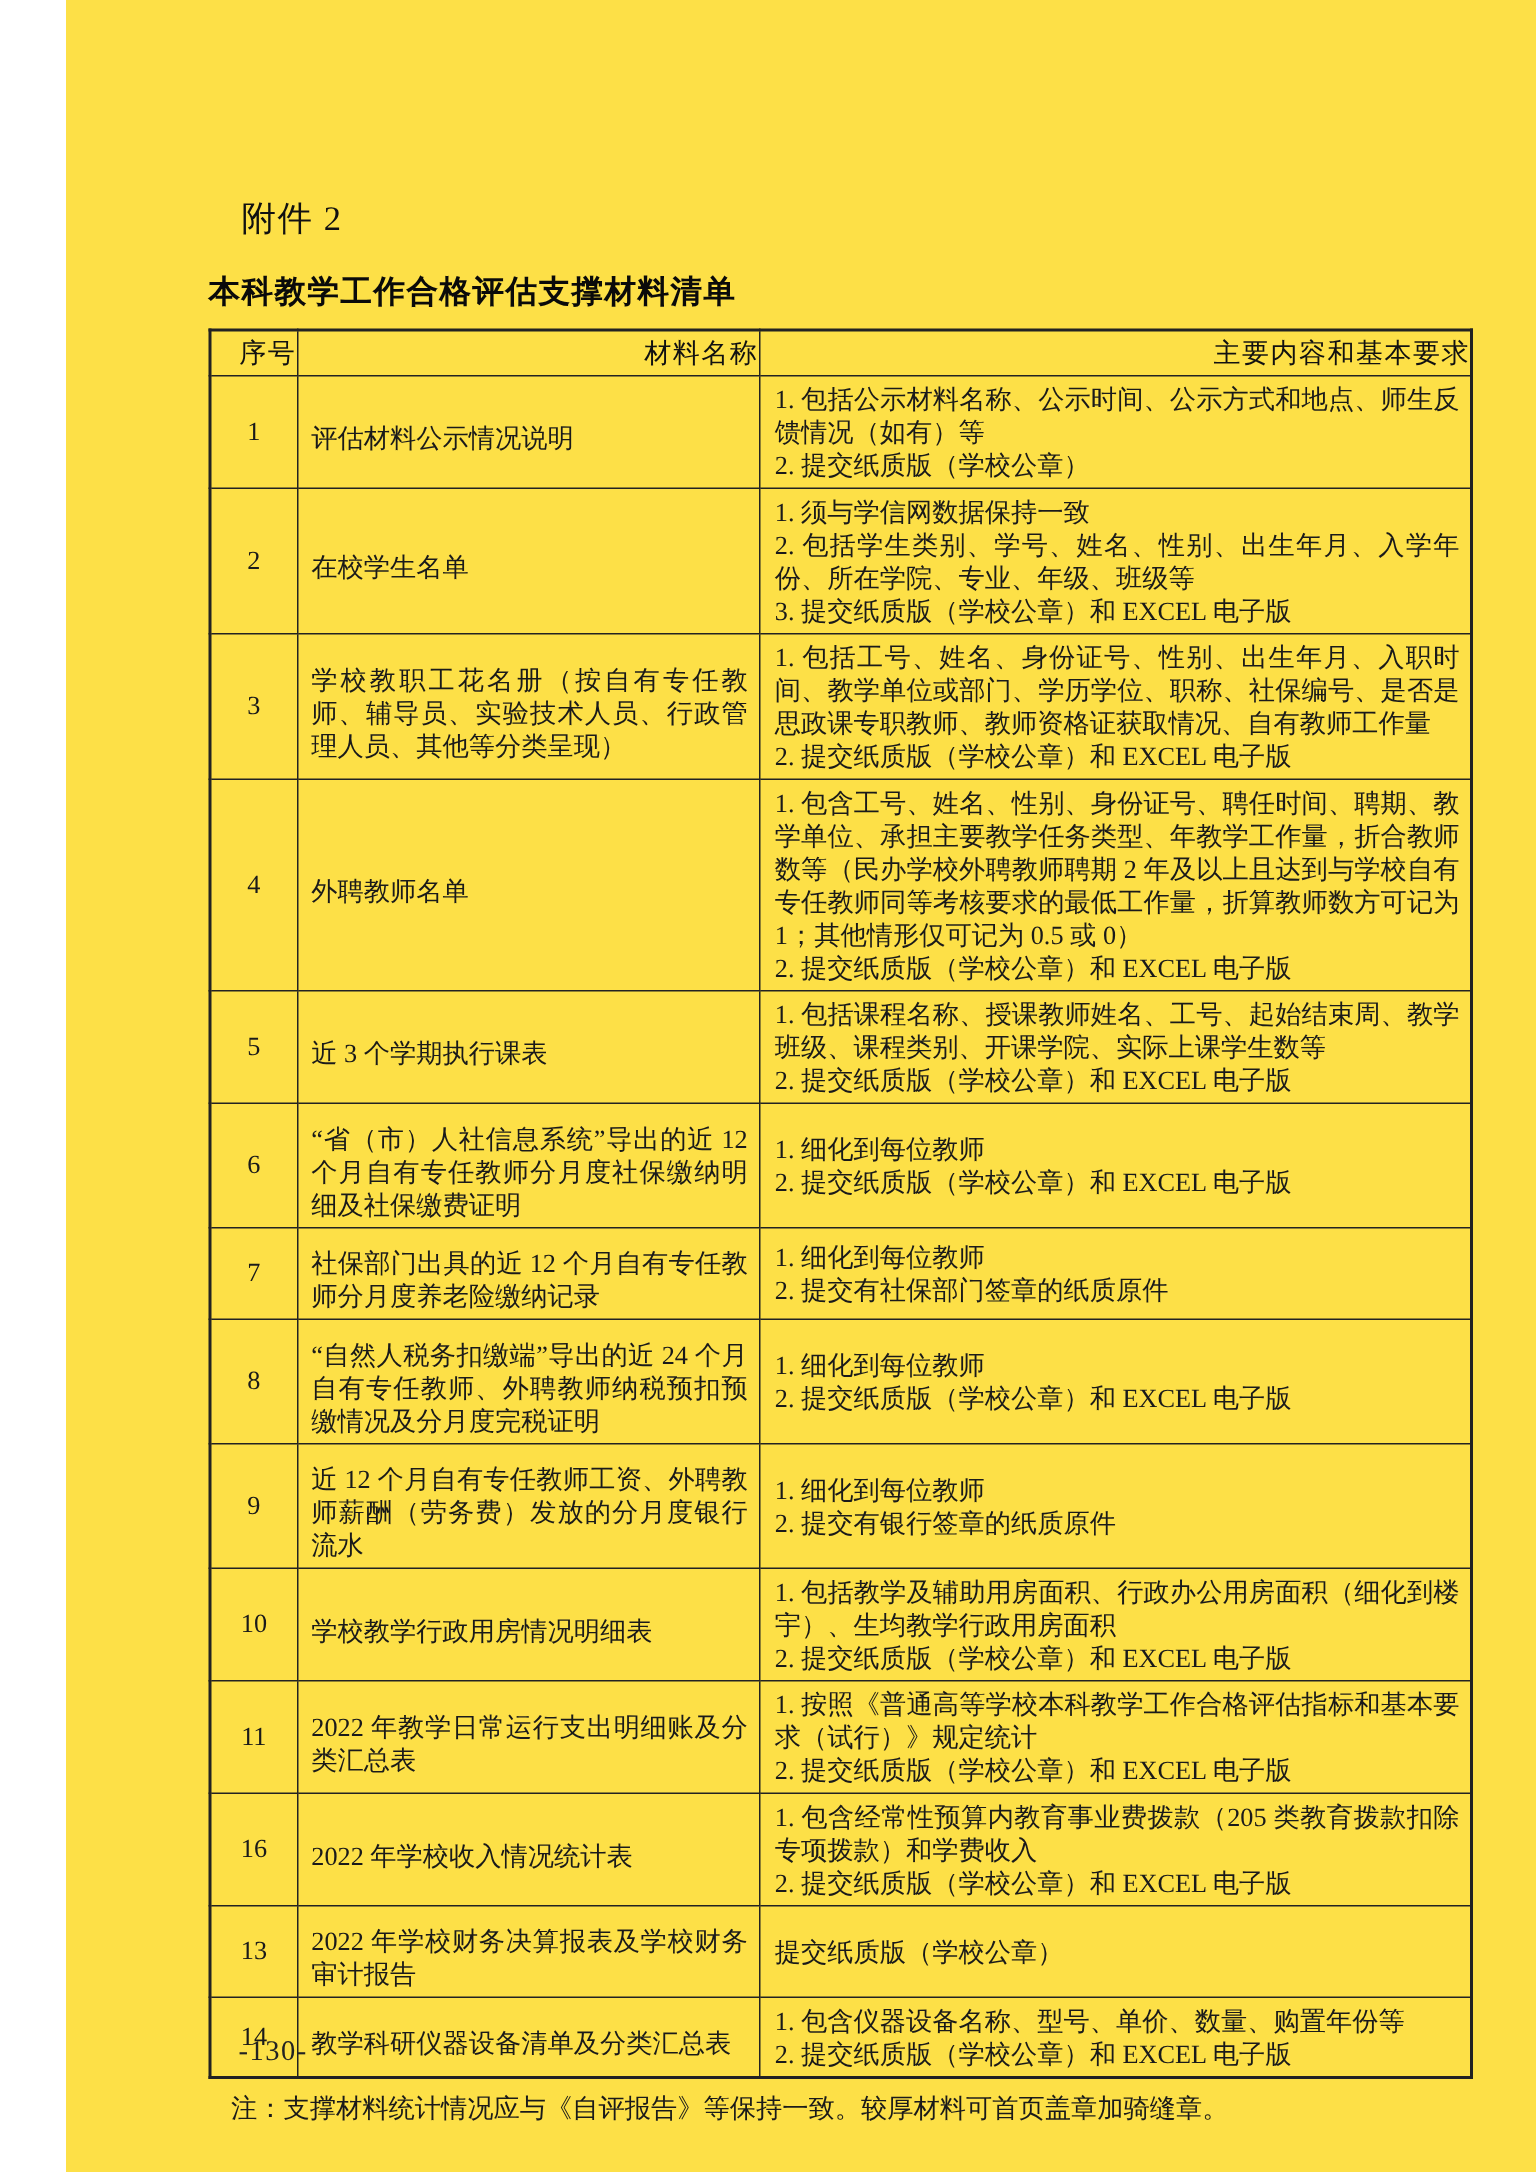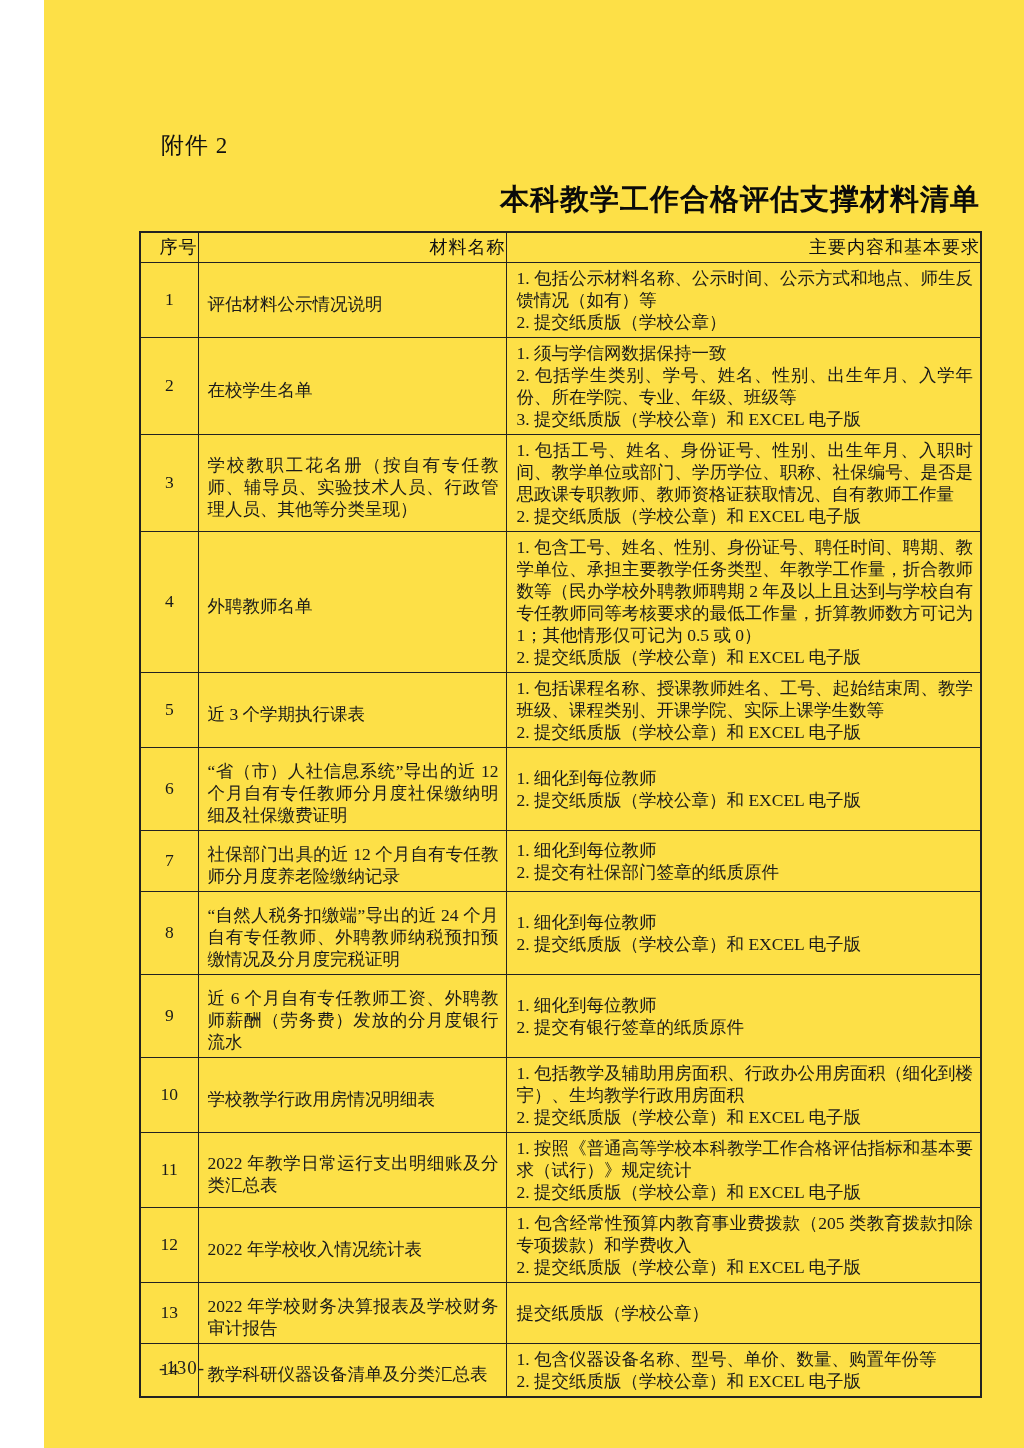--- a/index.html
+++ b/index.html
@@ -23,22 +23,22 @@
     font-size: 23px;
     letter-spacing: 1px;
     color: #111;
   }
   .content {
     position: absolute;
     top: 180px; left: 95px;
     width: 841px;
   }
   .doc-title {
-    text-align: right;
-    font-size: 29px;
+    text-align: left;
+    font-size: 21px;
     font-weight: bold;
     letter-spacing: 1px;
     color: #0a0a0a;
     white-space: nowrap;
   }
   table.materials {
     margin-top: 11px;
     width: 841px;
     border-collapse: collapse;
     table-layout: fixed;
@@ -189,21 +189,21 @@
     <td class="cell-no">8</td>
     <td class="cell-name">“自然人税务扣缴端”导出的近 24 个月自有专任教师、外聘教师纳税预扣预缴情况及分月度完税证明</td>
     <td class="cell-req">
               <div class="req-line">1. 细化到每位教师</div>
               <div class="req-line">2. 提交纸质版（学校公章）和 EXCEL 电子版</div>
             </td>
   </tr>
 
   <tr>
     <td class="cell-no">9</td>
-    <td class="cell-name">近 6 个月自有专任教师工资、外聘教师薪酬（劳务费）发放的分月度银行流水</td>
+    <td class="cell-name">近 12 个月自有专任教师工资、外聘教师薪酬（劳务费）发放的分月度银行流水</td>
     <td class="cell-req">
               <div class="req-line">1. 细化到每位教师</div>
               <div class="req-line">2. 提交有银行签章的纸质原件</div>
             </td>
   </tr>
 
   <tr>
     <td class="cell-no">10</td>
     <td class="cell-name">学校教学行政用房情况明细表</td>
     <td class="cell-req">
@@ -215,21 +215,21 @@
   <tr>
     <td class="cell-no">11</td>
     <td class="cell-name">2022 年教学日常运行支出明细账及分类汇总表</td>
     <td class="cell-req">
               <div class="req-line">1. 按照《普通高等学校本科教学工作合格评估指标和基本要求（试行）》规定统计</div>
               <div class="req-line">2. 提交纸质版（学校公章）和 EXCEL 电子版</div>
             </td>
   </tr>
 
   <tr>
-    <td class="cell-no">12</td>
+    <td class="cell-no">16</td>
     <td class="cell-name">2022 年学校收入情况统计表</td>
     <td class="cell-req">
               <div class="req-line">1. 包含经常性预算内教育事业费拨款（205 类教育拨款扣除专项拨款）和学费收入</div>
               <div class="req-line">2. 提交纸质版（学校公章）和 EXCEL 电子版</div>
             </td>
   </tr>
 
   <tr>
     <td class="cell-no">13</td>
     <td class="cell-name">2022 年学校财务决算报表及学校财务审计报告</td>
@@ -242,17 +242,18 @@
     <td class="cell-no">14</td>
     <td class="cell-name">教学科研仪器设备清单及分类汇总表</td>
     <td class="cell-req">
               <div class="req-line">1. 包含仪器设备名称、型号、单价、数量、购置年份等</div>
               <div class="req-line">2. 提交纸质版（学校公章）和 EXCEL 电子版</div>
             </td>
   </tr>
 </tbody>
     </table>
 
+    <div class="note">注：支撑材料统计情况应与《自评报告》等保持一致。较厚材料可首页盖章加骑缝章。</div>
   </div>
 
   <div class="page-number">-130-</div>
 
 </div>
 
 </body></html>

